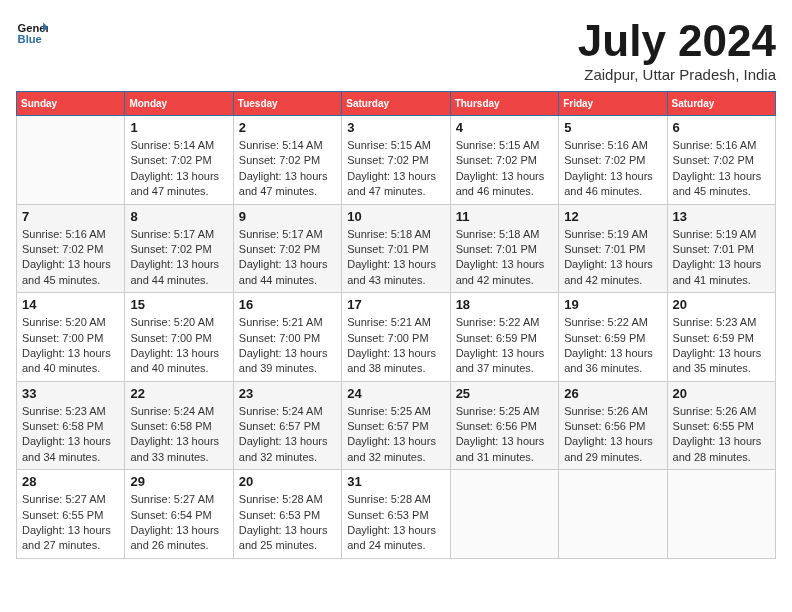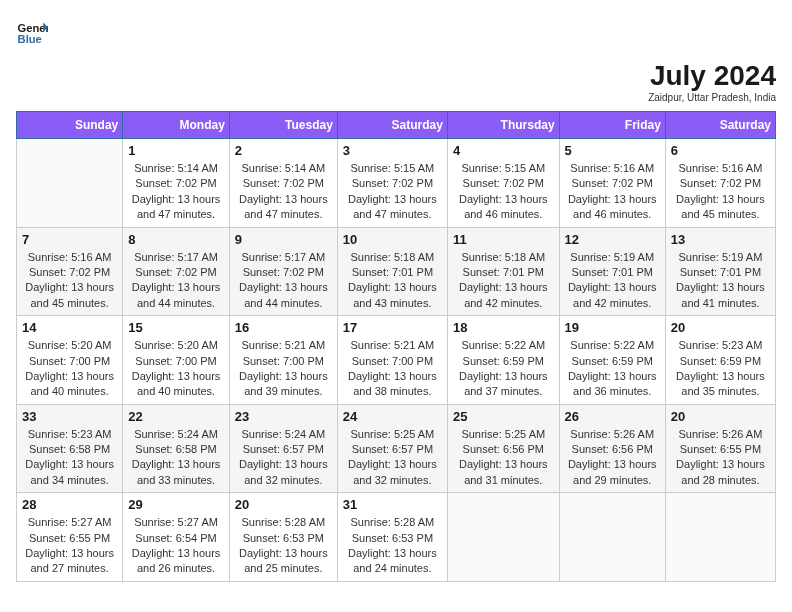--- a/index.html
+++ b/index.html
@@ -22,40 +22,39 @@
       gap: 4px;
     }
     .logo-icon {
       width: 32px;
       height: 32px;
     }
     .title-block {
       text-align: right;
     }
     .month-year {
-      font-size: 28px;
+      font-size: 44px;
       font-weight: bold;
       color: #1a1a1a;
-      margin-top: 44px;
     }
     .location {
-      font-size: 10px;
+      font-size: 15px;
       color: #333;
     }
     table {
       width: 100%;
       border-collapse: collapse;
       font-size: 11px;
     }
     thead tr th {
-      background-color: #8b5cf6;
+      background-color: #ef4444;
       color: #fff;
       padding: 6px 4px;
-      text-align: right;
-      font-size: 12px;
+      text-align: left;
+      font-size: 10px;
       font-weight: bold;
       border: 1px solid #2e6da4;
     }
     tbody tr td {
       border: 1px solid #ccc;
       vertical-align: top;
       padding: 4px 5px;
       min-height: 80px;
       background: #fff;
     }
@@ -64,21 +63,20 @@
     }
     .day-num {
       font-weight: bold;
       font-size: 13px;
       margin-bottom: 3px;
       color: #1a1a1a;
     }
     .day-detail {
       color: #333;
       line-height: 1.4;
-      text-align: center;
     }
     td.empty {
       background: #fafafa;
     }
   </style>
 </head>
 <body>
 
 <div class="header-section">
   <div class="logo">

